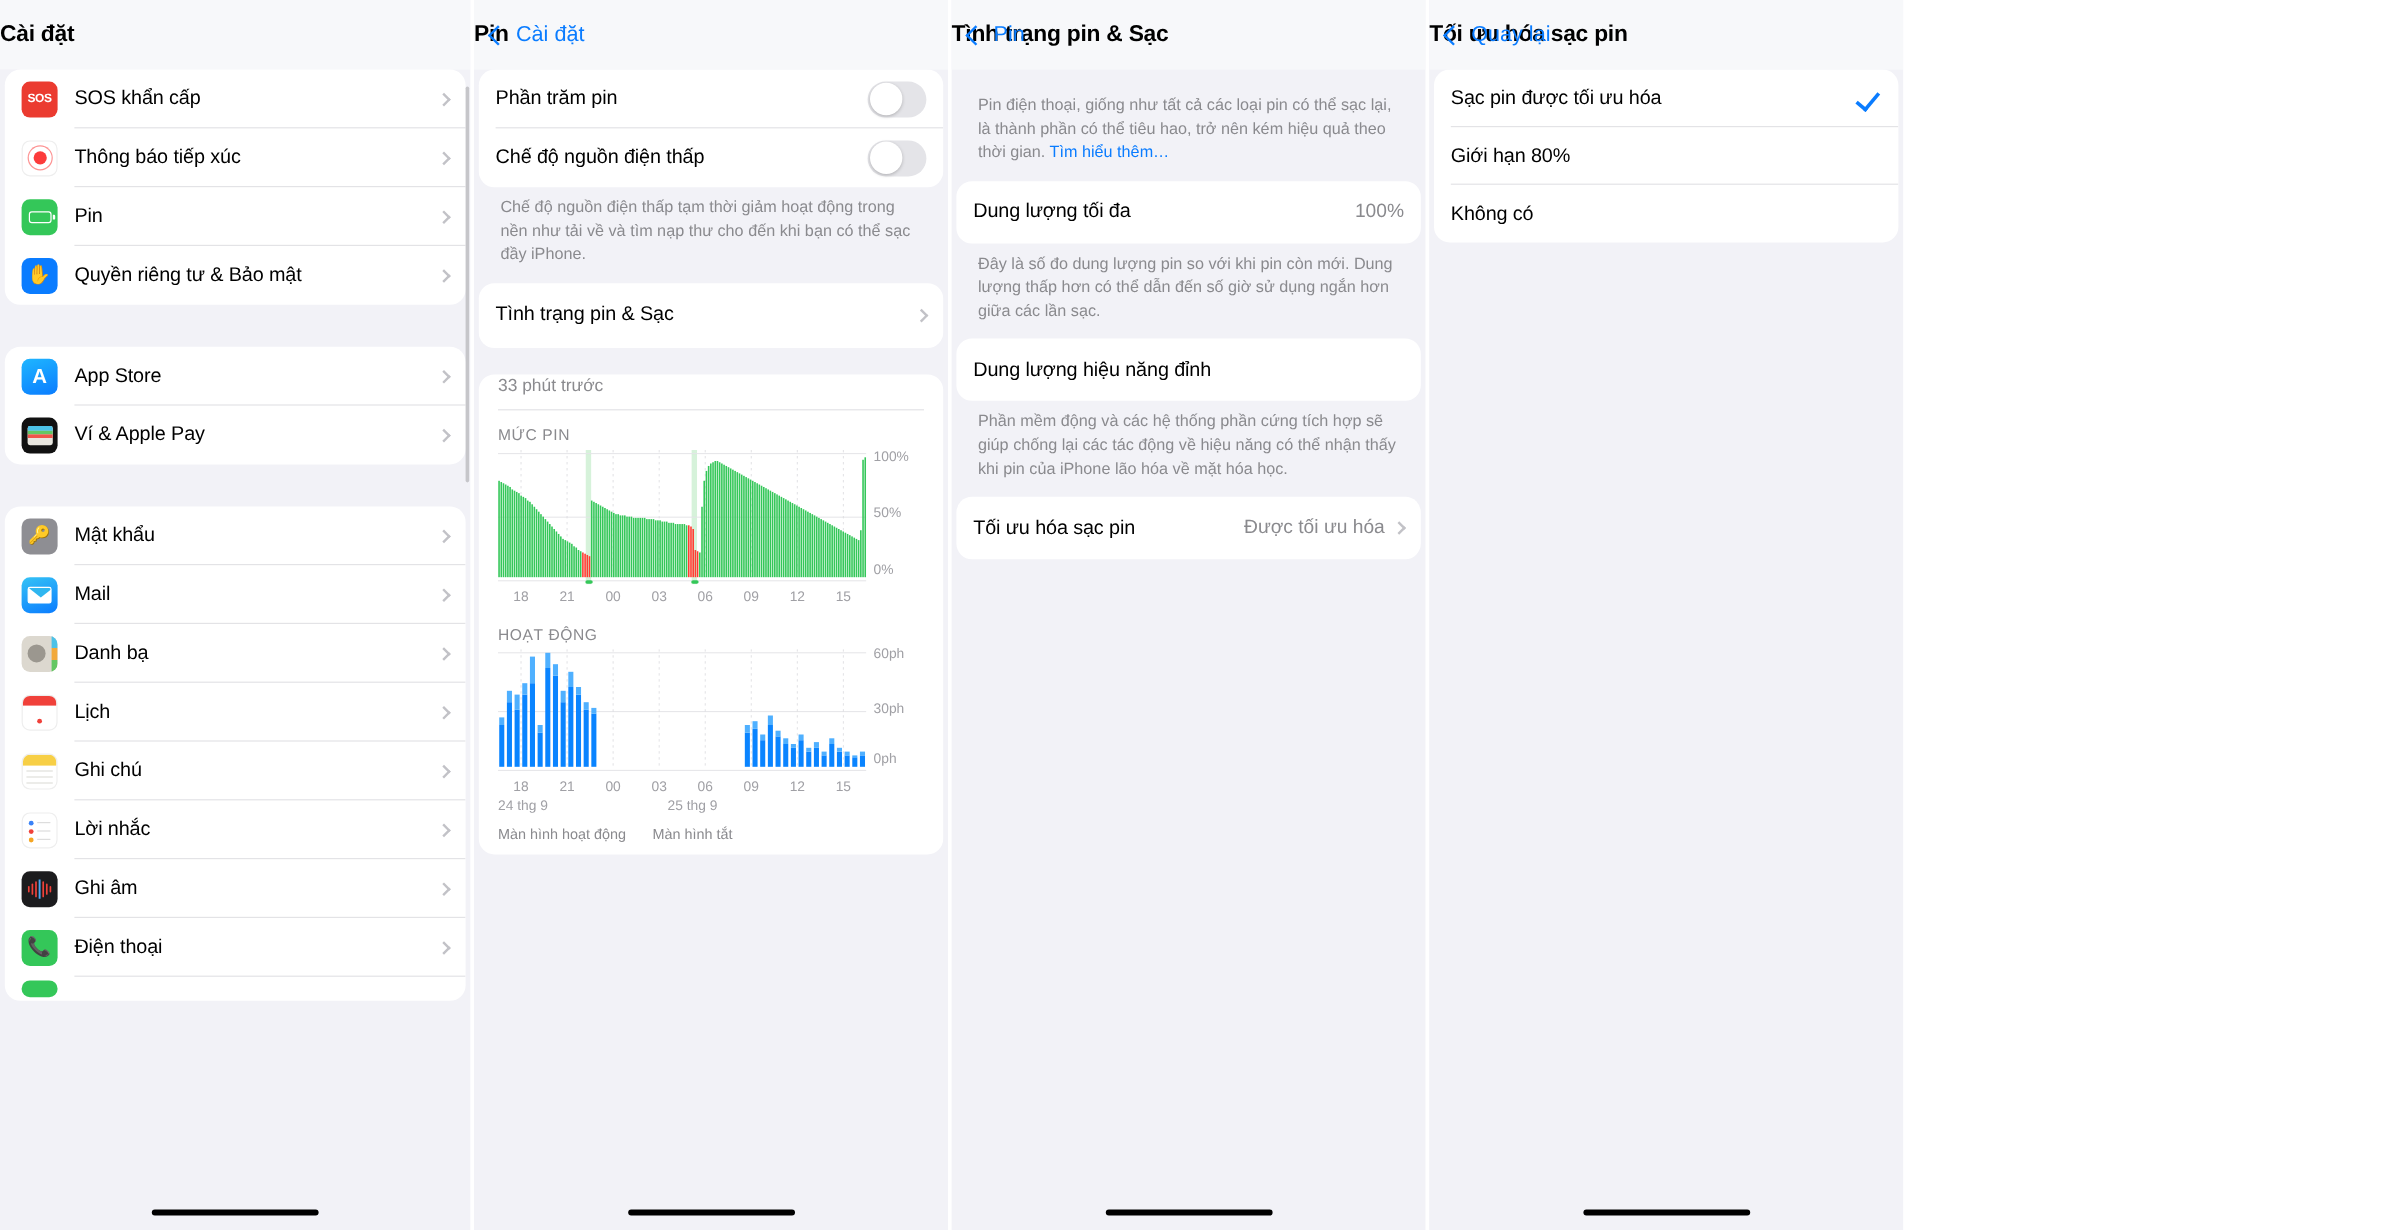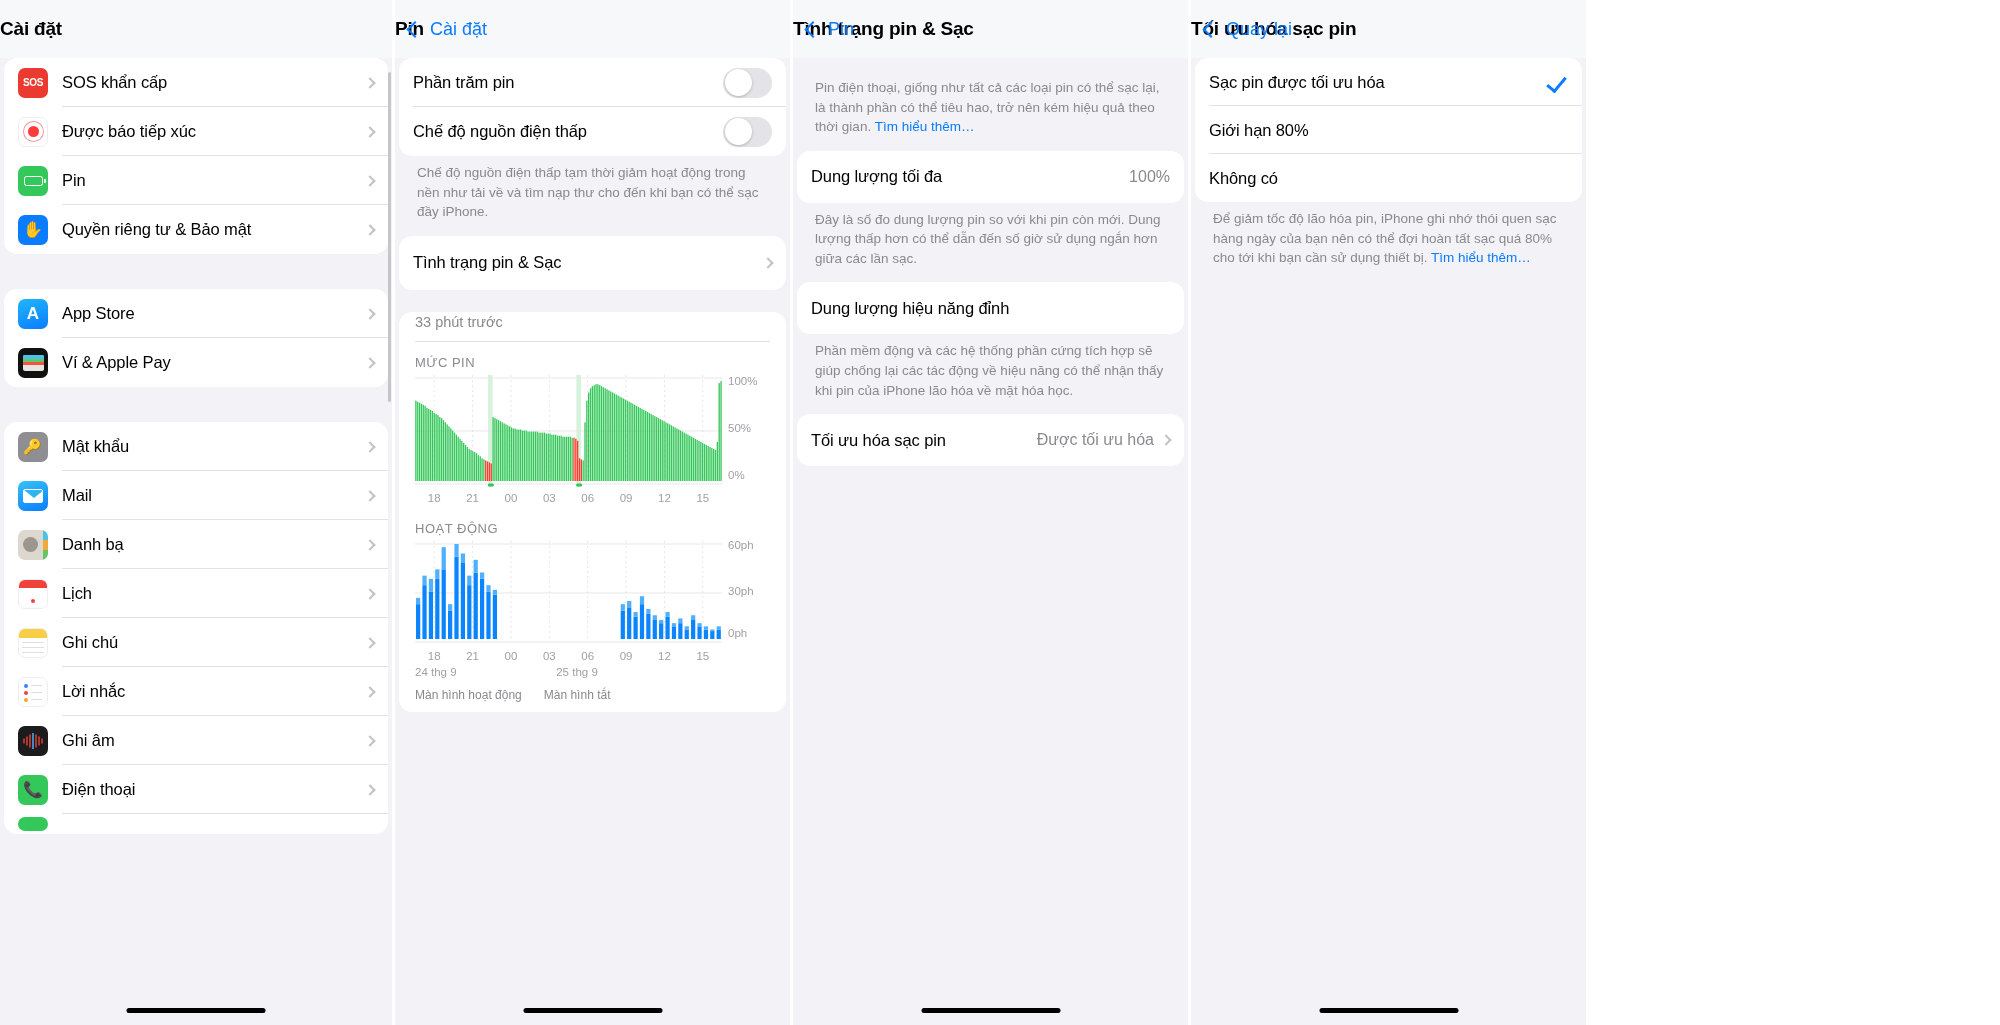--- a/index.html
+++ b/index.html
@@ -194,21 +194,21 @@
             <span style="color:#fff;font-size:10px;font-weight:bold;letter-spacing:-0.3px;">SOS</span>
           </span>
           <span class="row-label">SOS khẩn cấp</span>
           <span class="chev"></span>
           <span class="sep"></span>
         </div>
         <div class="row">
           <span class="icon" style="background:#fff;border:1px solid #eee;">
             <span style="width:11px;height:11px;border-radius:50%;background:#fc3b3b;box-shadow:0 0 0 4px #fff,0 0 0 5px rgba(252,59,59,.55);"></span>
           </span>
-          <span class="row-label">Được báo tiếp xúc</span>
+          <span class="row-label">Thông báo tiếp xúc</span>
           <span class="chev"></span>
           <span class="sep"></span>
         </div>
         <div class="row">
           <span class="icon" style="background:#34c759;">
             <span style="width:19px;height:10px;border:1.6px solid #fff;border-radius:2.5px;position:relative;">
               <span style="position:absolute;right:-4px;top:2px;width:2px;height:4px;background:#fff;border-radius:0 1px 1px 0;"></span>
             </span>
           </span>
           <span class="row-label">Pin</span>
@@ -750,21 +750,17 @@
           <span class="sep"></span>
         </div>
         <div class="row noicon" style="min-height:48px;">
           <span class="row-label">Giới hạn 80%</span>
           <span class="sep"></span>
         </div>
         <div class="row noicon" style="min-height:48px;">
           <span class="row-label">Không có</span>
         </div>
       </div>
-      <div class="footnote">
-        <span>Để giảm tốc độ lão hóa pin, iPhone ghi nhớ thói quen sạc hàng ngày của bạn nên có thể đợi hoàn tất sạc quá 80% cho tới khi bạn cần sử dụng thiết bị.</span>
-        <span class="link">Tìm hiểu thêm…</span>
-      </div>
     </div>
     <div class="home-indicator"></div>
   </div>
 
 </div>
 
 </body></html>

